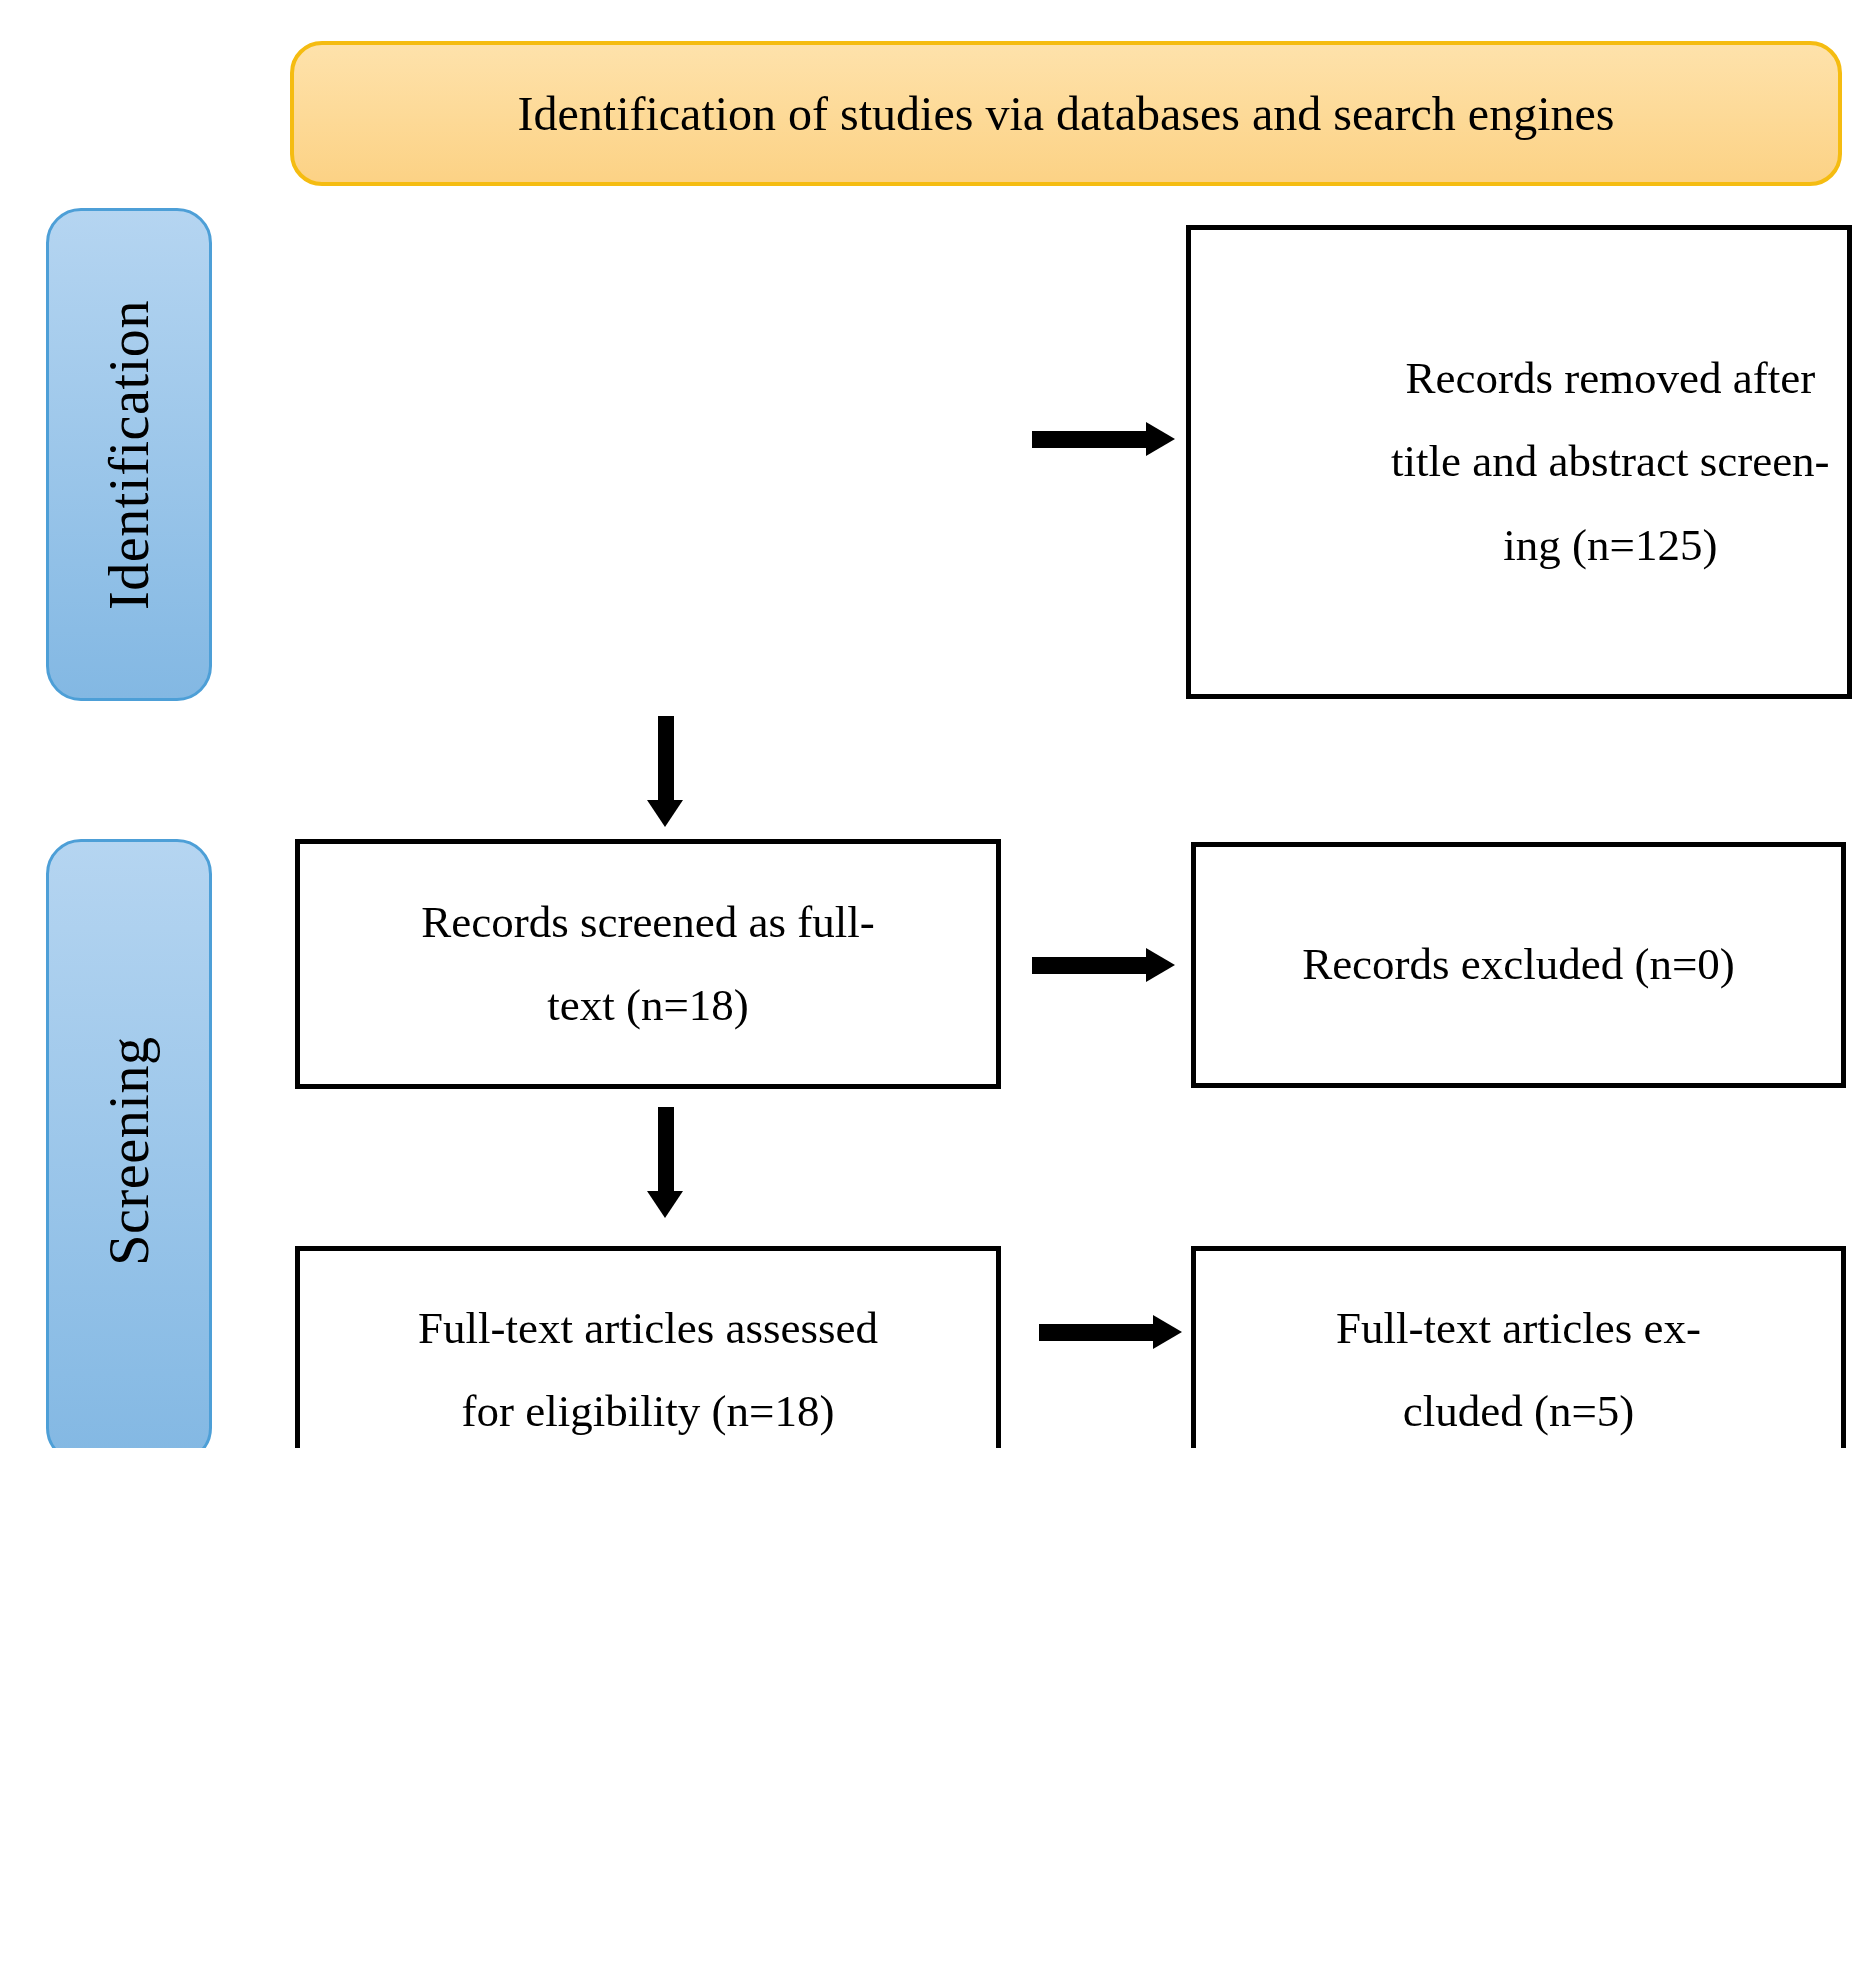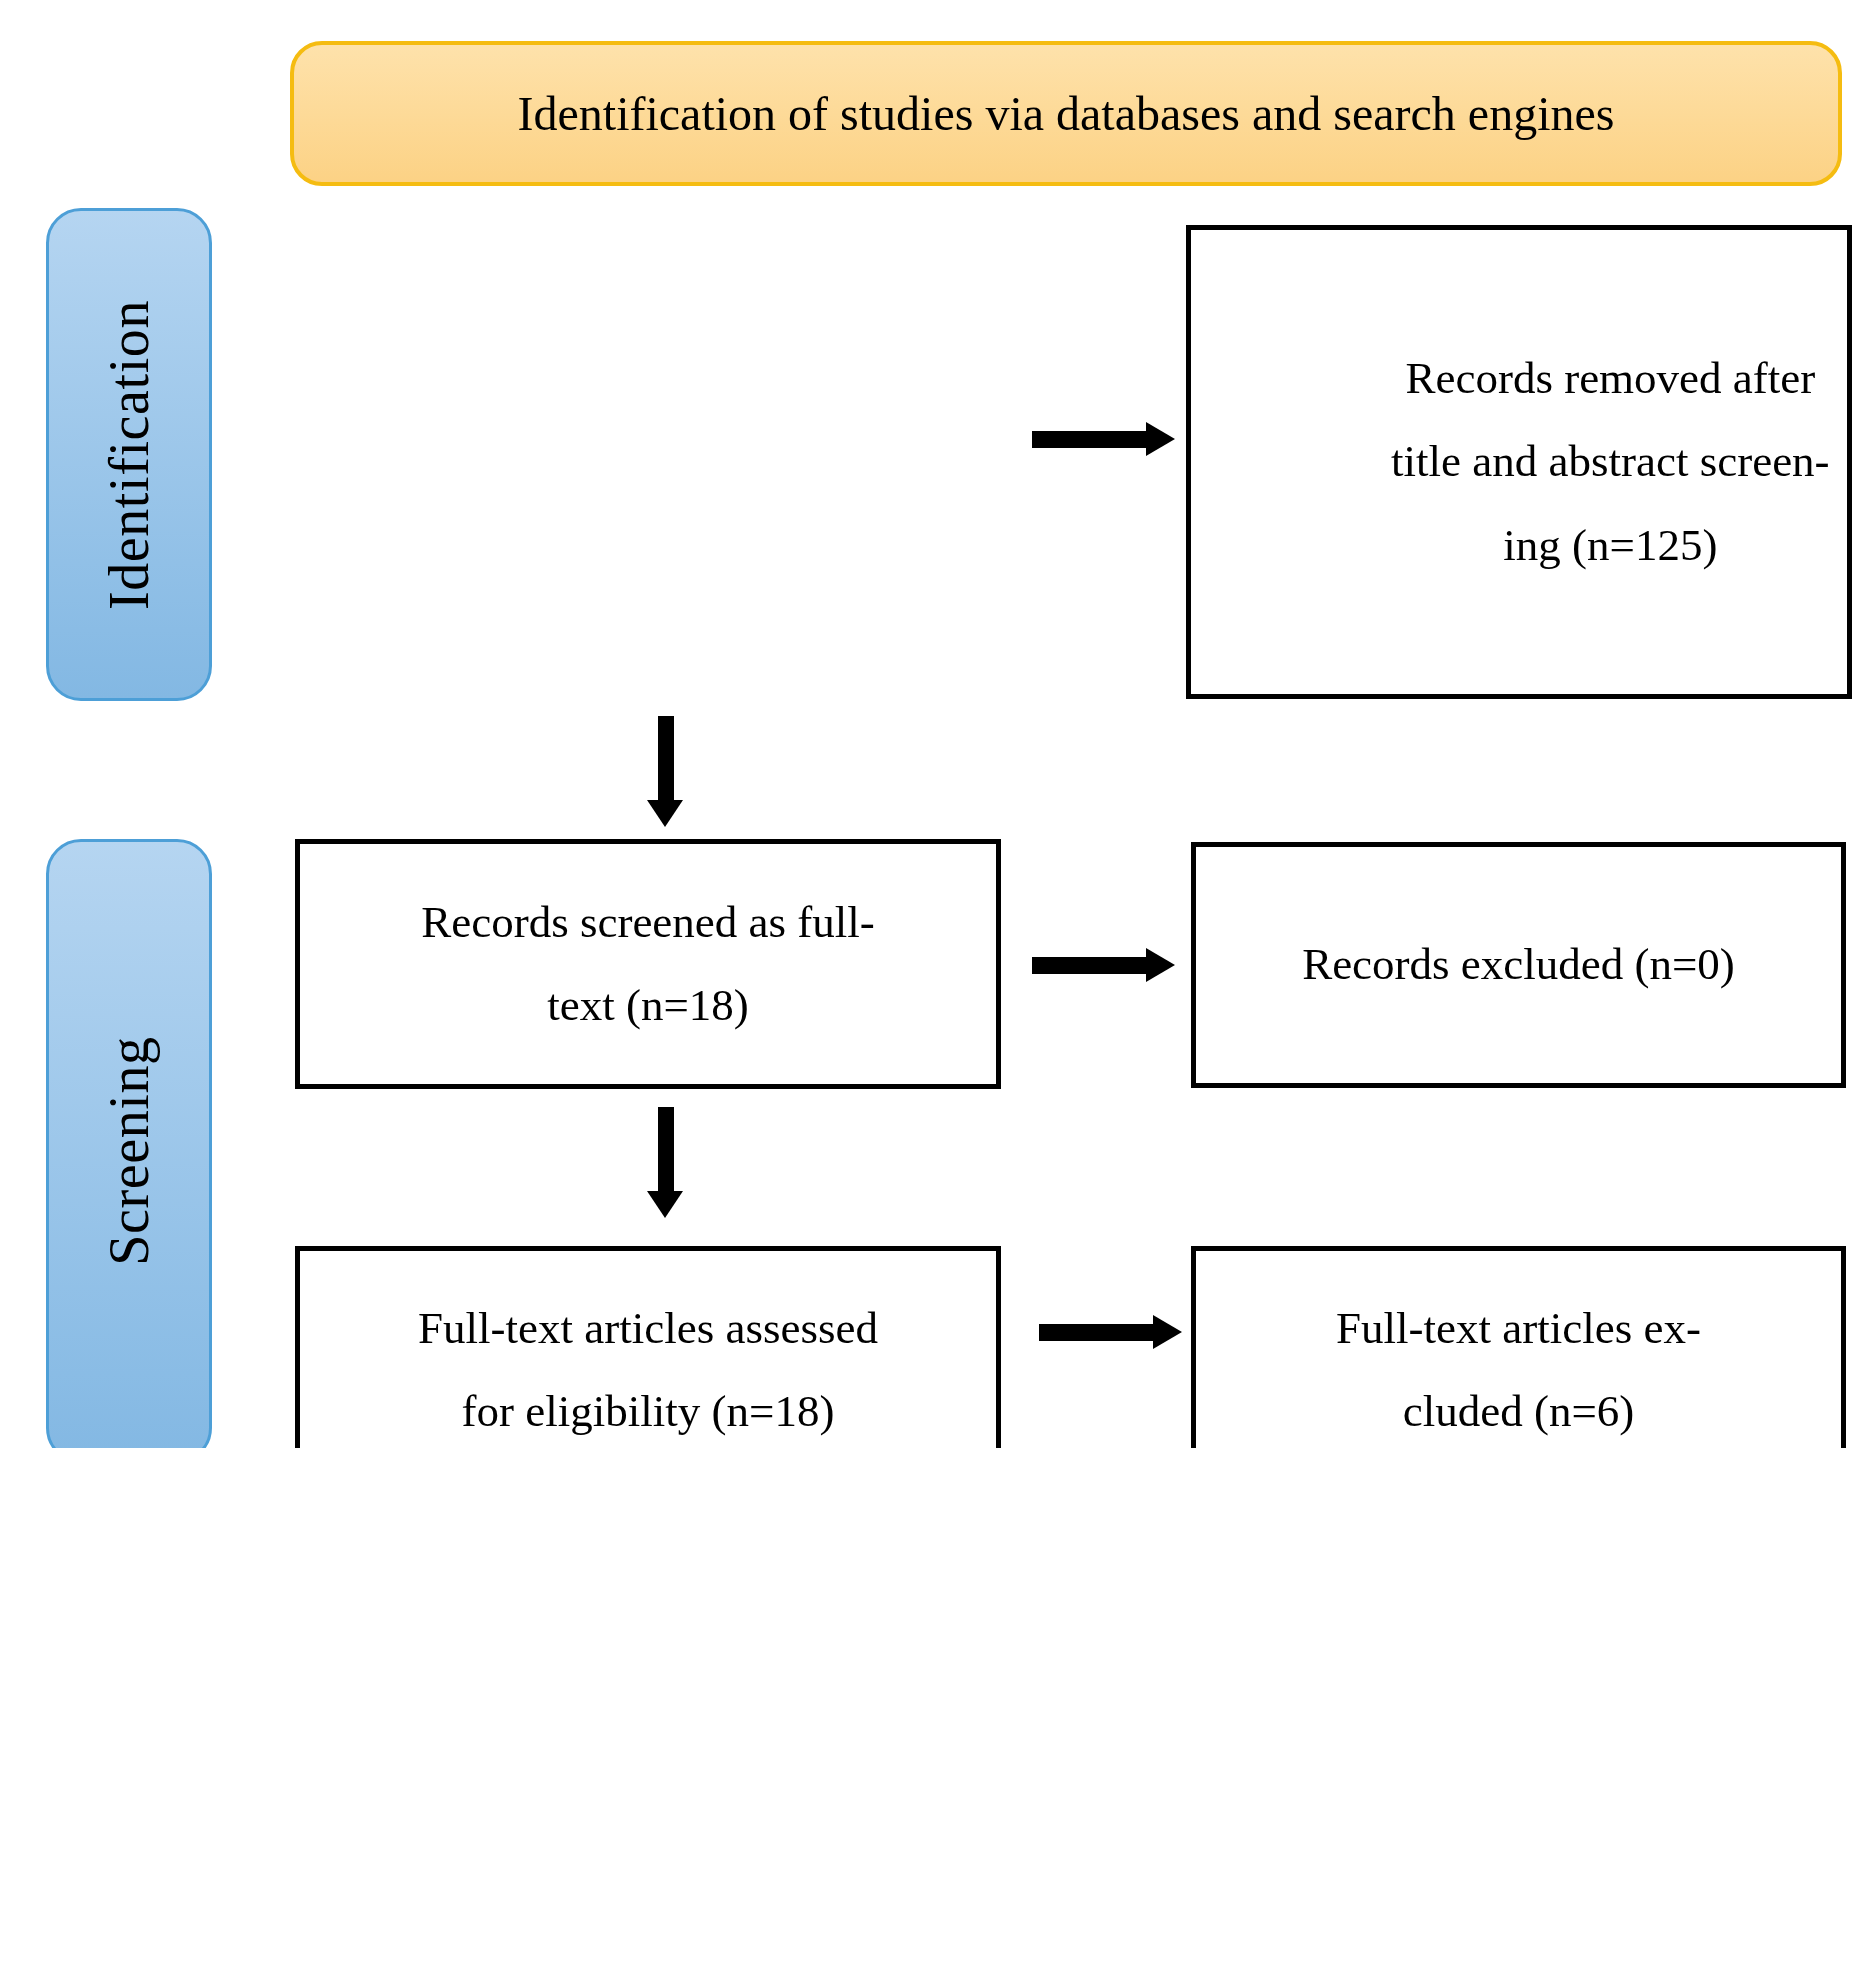--- a/index.html
+++ b/index.html
@@ -136,21 +136,21 @@
   </div>
   <div class="wbox box-excluded">
     <span class="btext">Records excluded (n=0)</span>
   </div>
   <div class="wbox box-assessed">
     <span class="btext">Full-text articles assessed
 for eligibility (n=18)</span>
   </div>
   <div class="wbox box-ftexcluded">
     <span class="btext">Full-text articles ex-
-cluded (n=6)</span>
+cluded (n=5)</span>
   </div>
 
   <div class="arrow-right arrow-right-1">
     <div class="hshaft"></div>
     <div class="hhead"></div>
   </div>
   <div class="arrow-right arrow-right-2">
     <div class="hshaft"></div>
     <div class="hhead"></div>
   </div>

